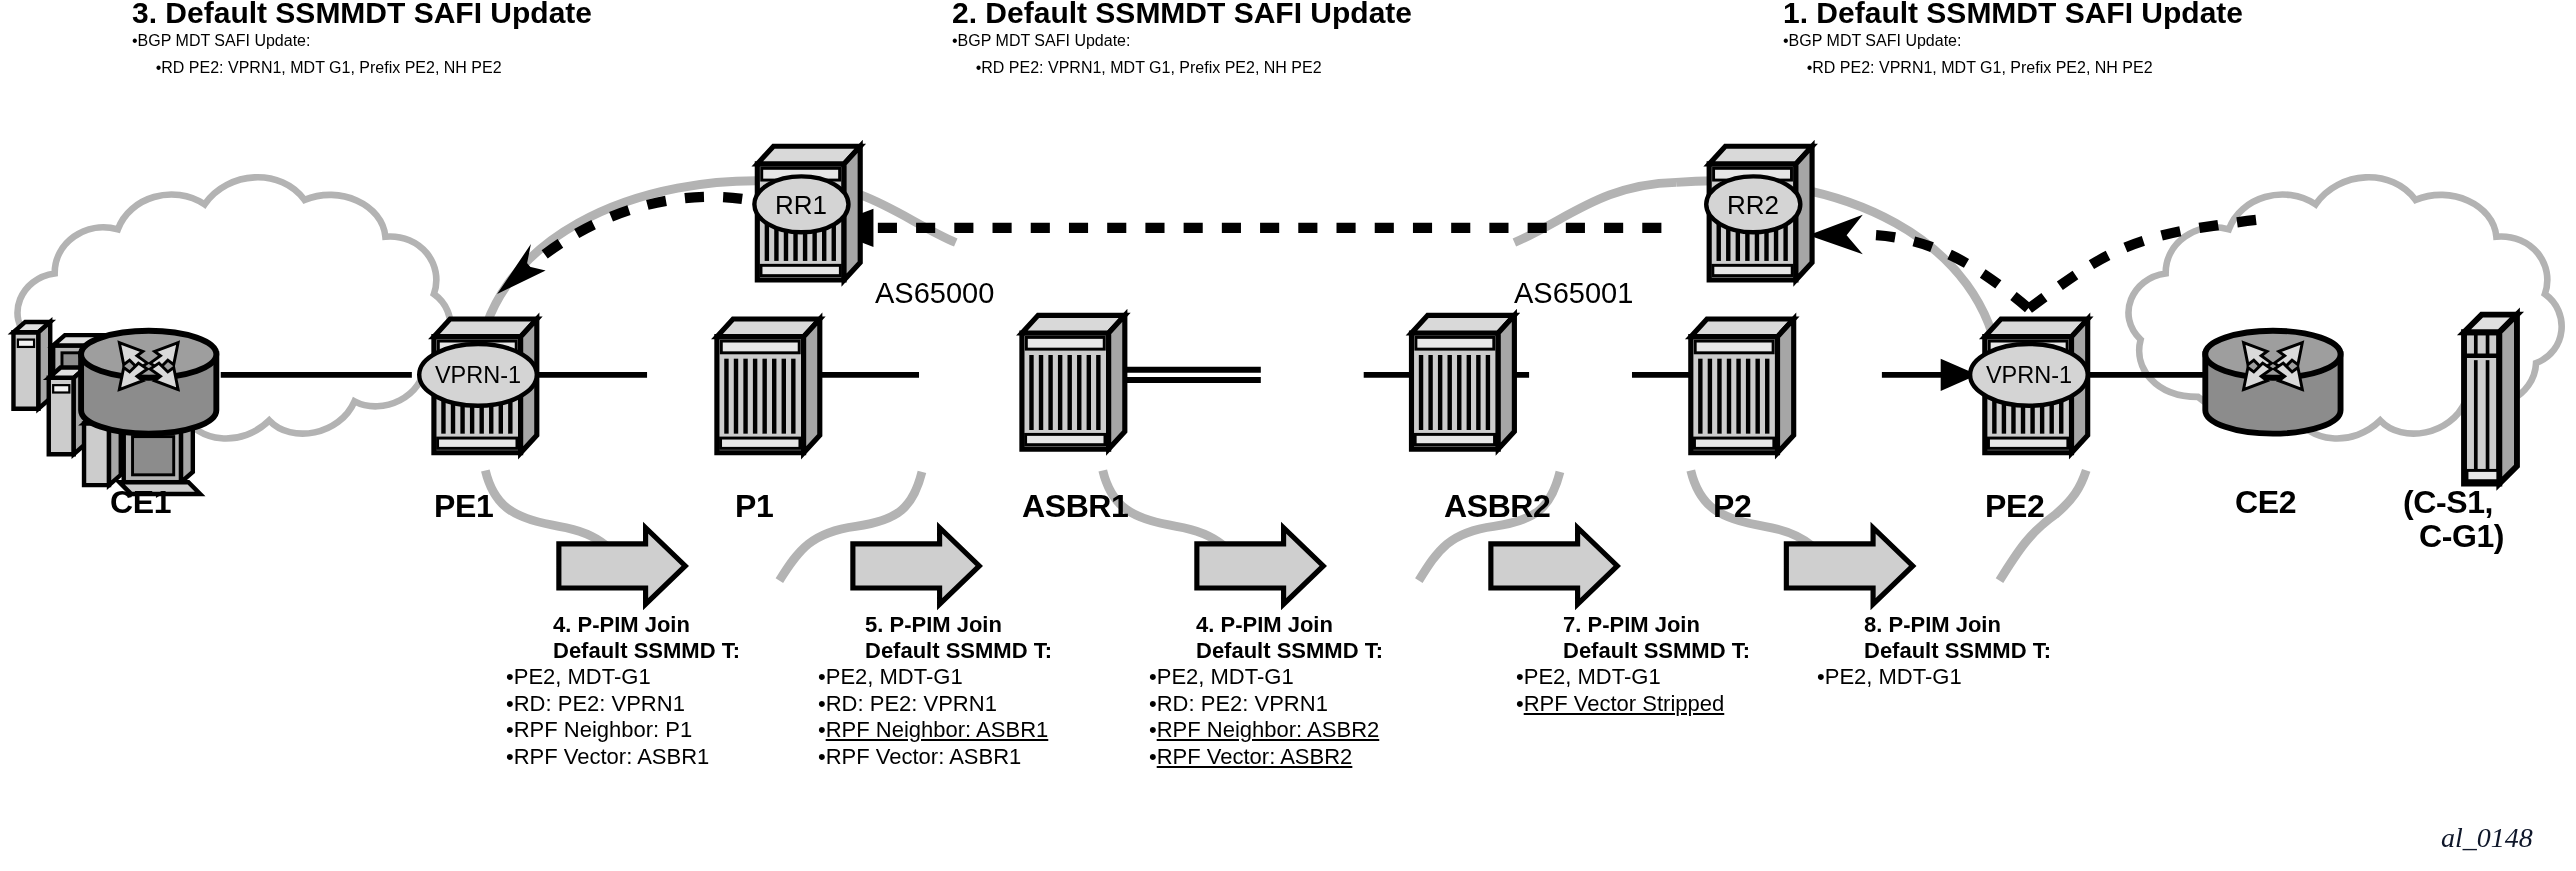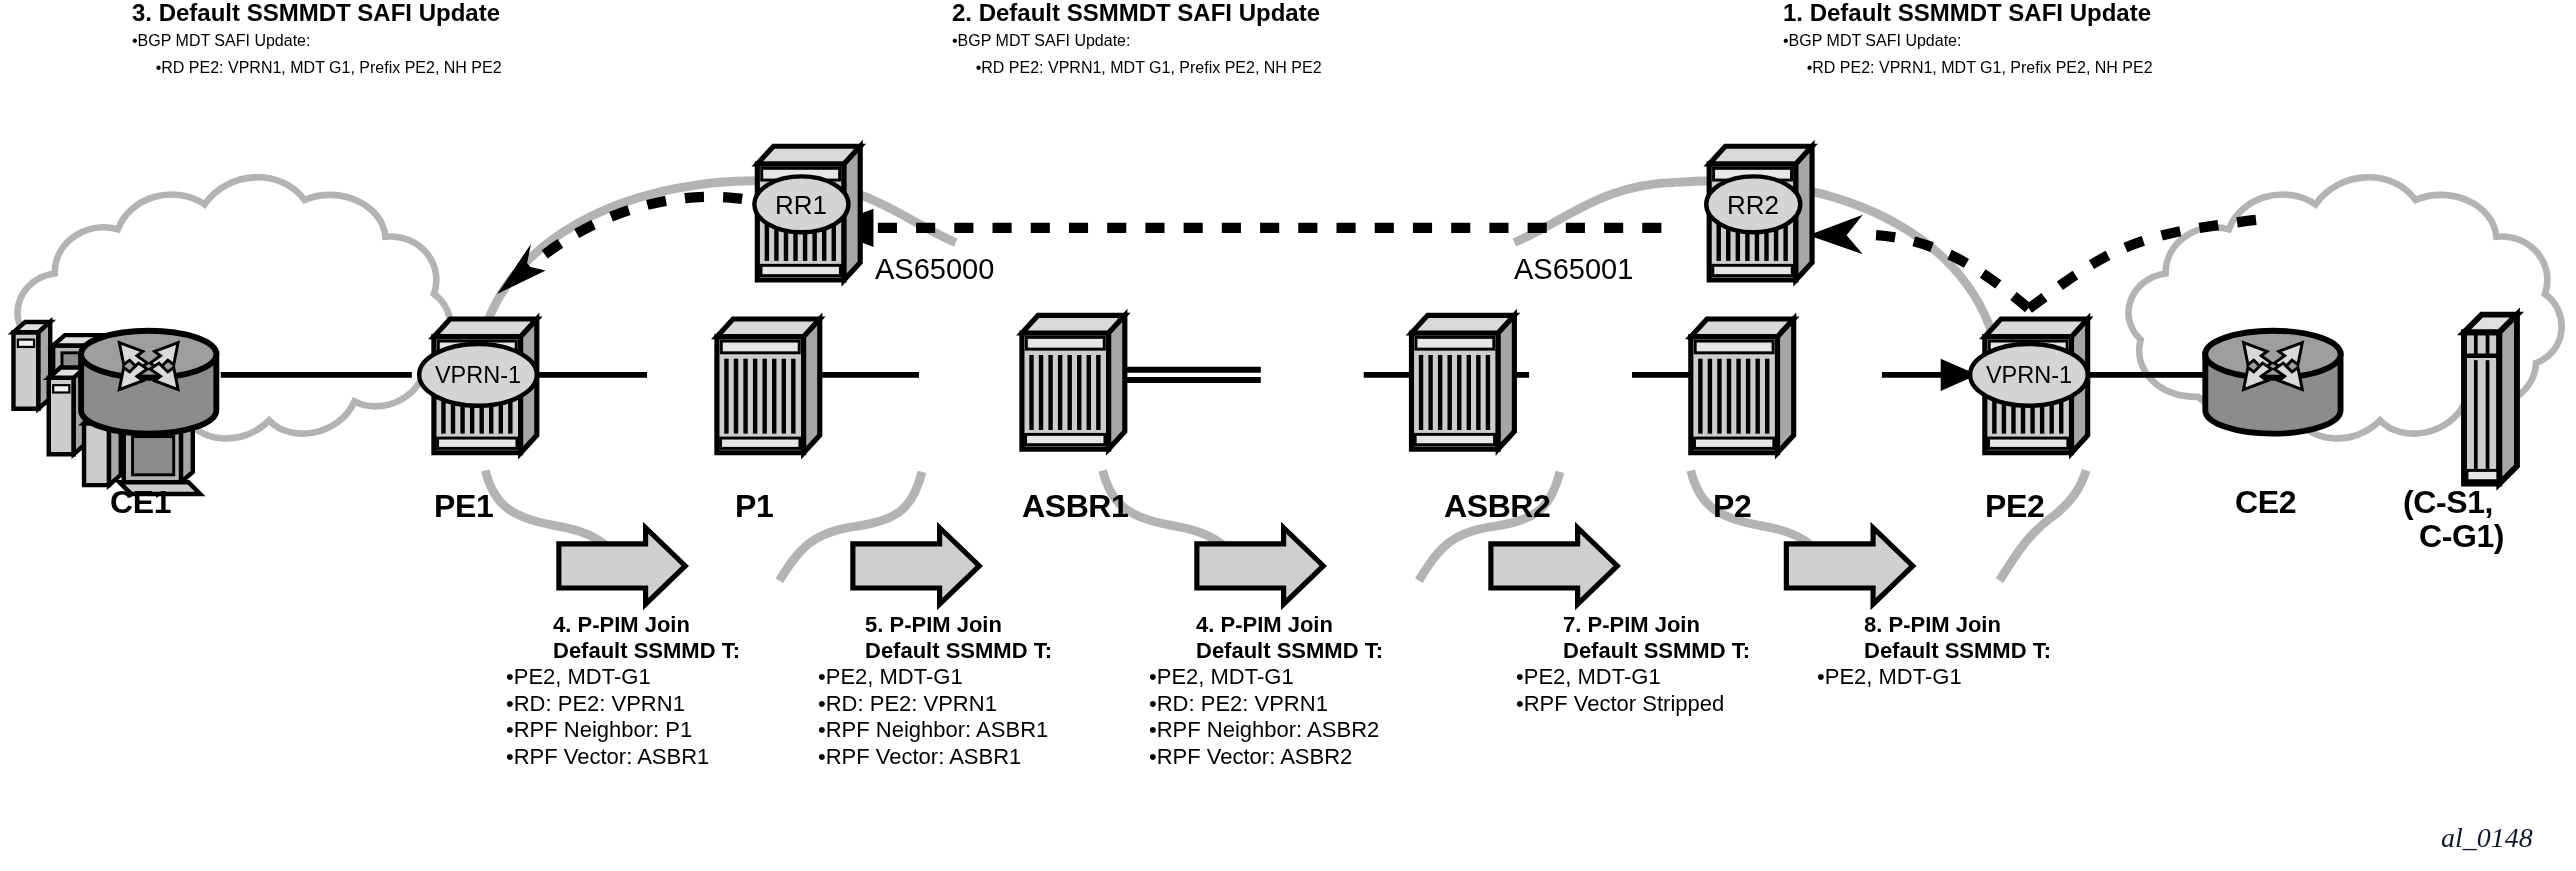--- a/index.html
+++ b/index.html
@@ -3,36 +3,36 @@
 <meta charset="utf-8">
 <style>
   html,body{margin:0;padding:0;background:#fff;}
   body{width:2576px;height:871px;position:relative;overflow:hidden;
        font-family:"Liberation Sans",sans-serif;color:#000;}
 
   .abs{position:absolute;}
 
   
   .note{position:absolute;}
-  .note .hdr{font-weight:bold;font-size:24px;line-height:26.5px;white-space:nowrap;}
+  .note .hdr{font-weight:bold;font-size:30px;line-height:26.5px;white-space:nowrap;}
   .note .l1,.note .l2{font-size:16px;line-height:27px;white-space:nowrap;}
   .note .l1{padding-left:10.3px;text-indent:-10.3px;}
   .note .l2{padding-left:34px;text-indent:-10.3px;}
   .note .l1::before,.note .l2::before{content:"\2022 ";}
   .note .hdr2{font-weight:bold;font-size:22px;line-height:26.5px;white-space:nowrap;}
-  .u{text-underline-offset:1.5px;margin-top:26px;}
+  .u{text-decoration:underline;text-underline-offset:1.5px;margin-top:26px;}
 
   
   .bnote .hdr,.bnote .hdr2{font-size:22px;line-height:26px;margin-left:47px;}
   .bnote .l1{font-size:22px;line-height:26.5px;}
 
   
   .devlabel{position:absolute;font-weight:bold;font-size:32px;line-height:34px;
             white-space:nowrap;letter-spacing:-0.4px;}
-  .aslabel{position:absolute;font-size:29px;line-height:31px;white-space:nowrap;}
+  .aslabel{position:absolute;font-size:29px;line-height:31px;white-space:nowrap;margin-top:24px;}
 
   .caption{position:absolute;font-family:"Liberation Serif",serif;font-style:italic;
            font-size:28px;color:#0f172a;}
 
   svg{position:absolute;left:0;top:0;}
 </style>
 </head>
 <body>
 
 <svg width="2576" height="871" viewBox="0 0 3504 1185">

